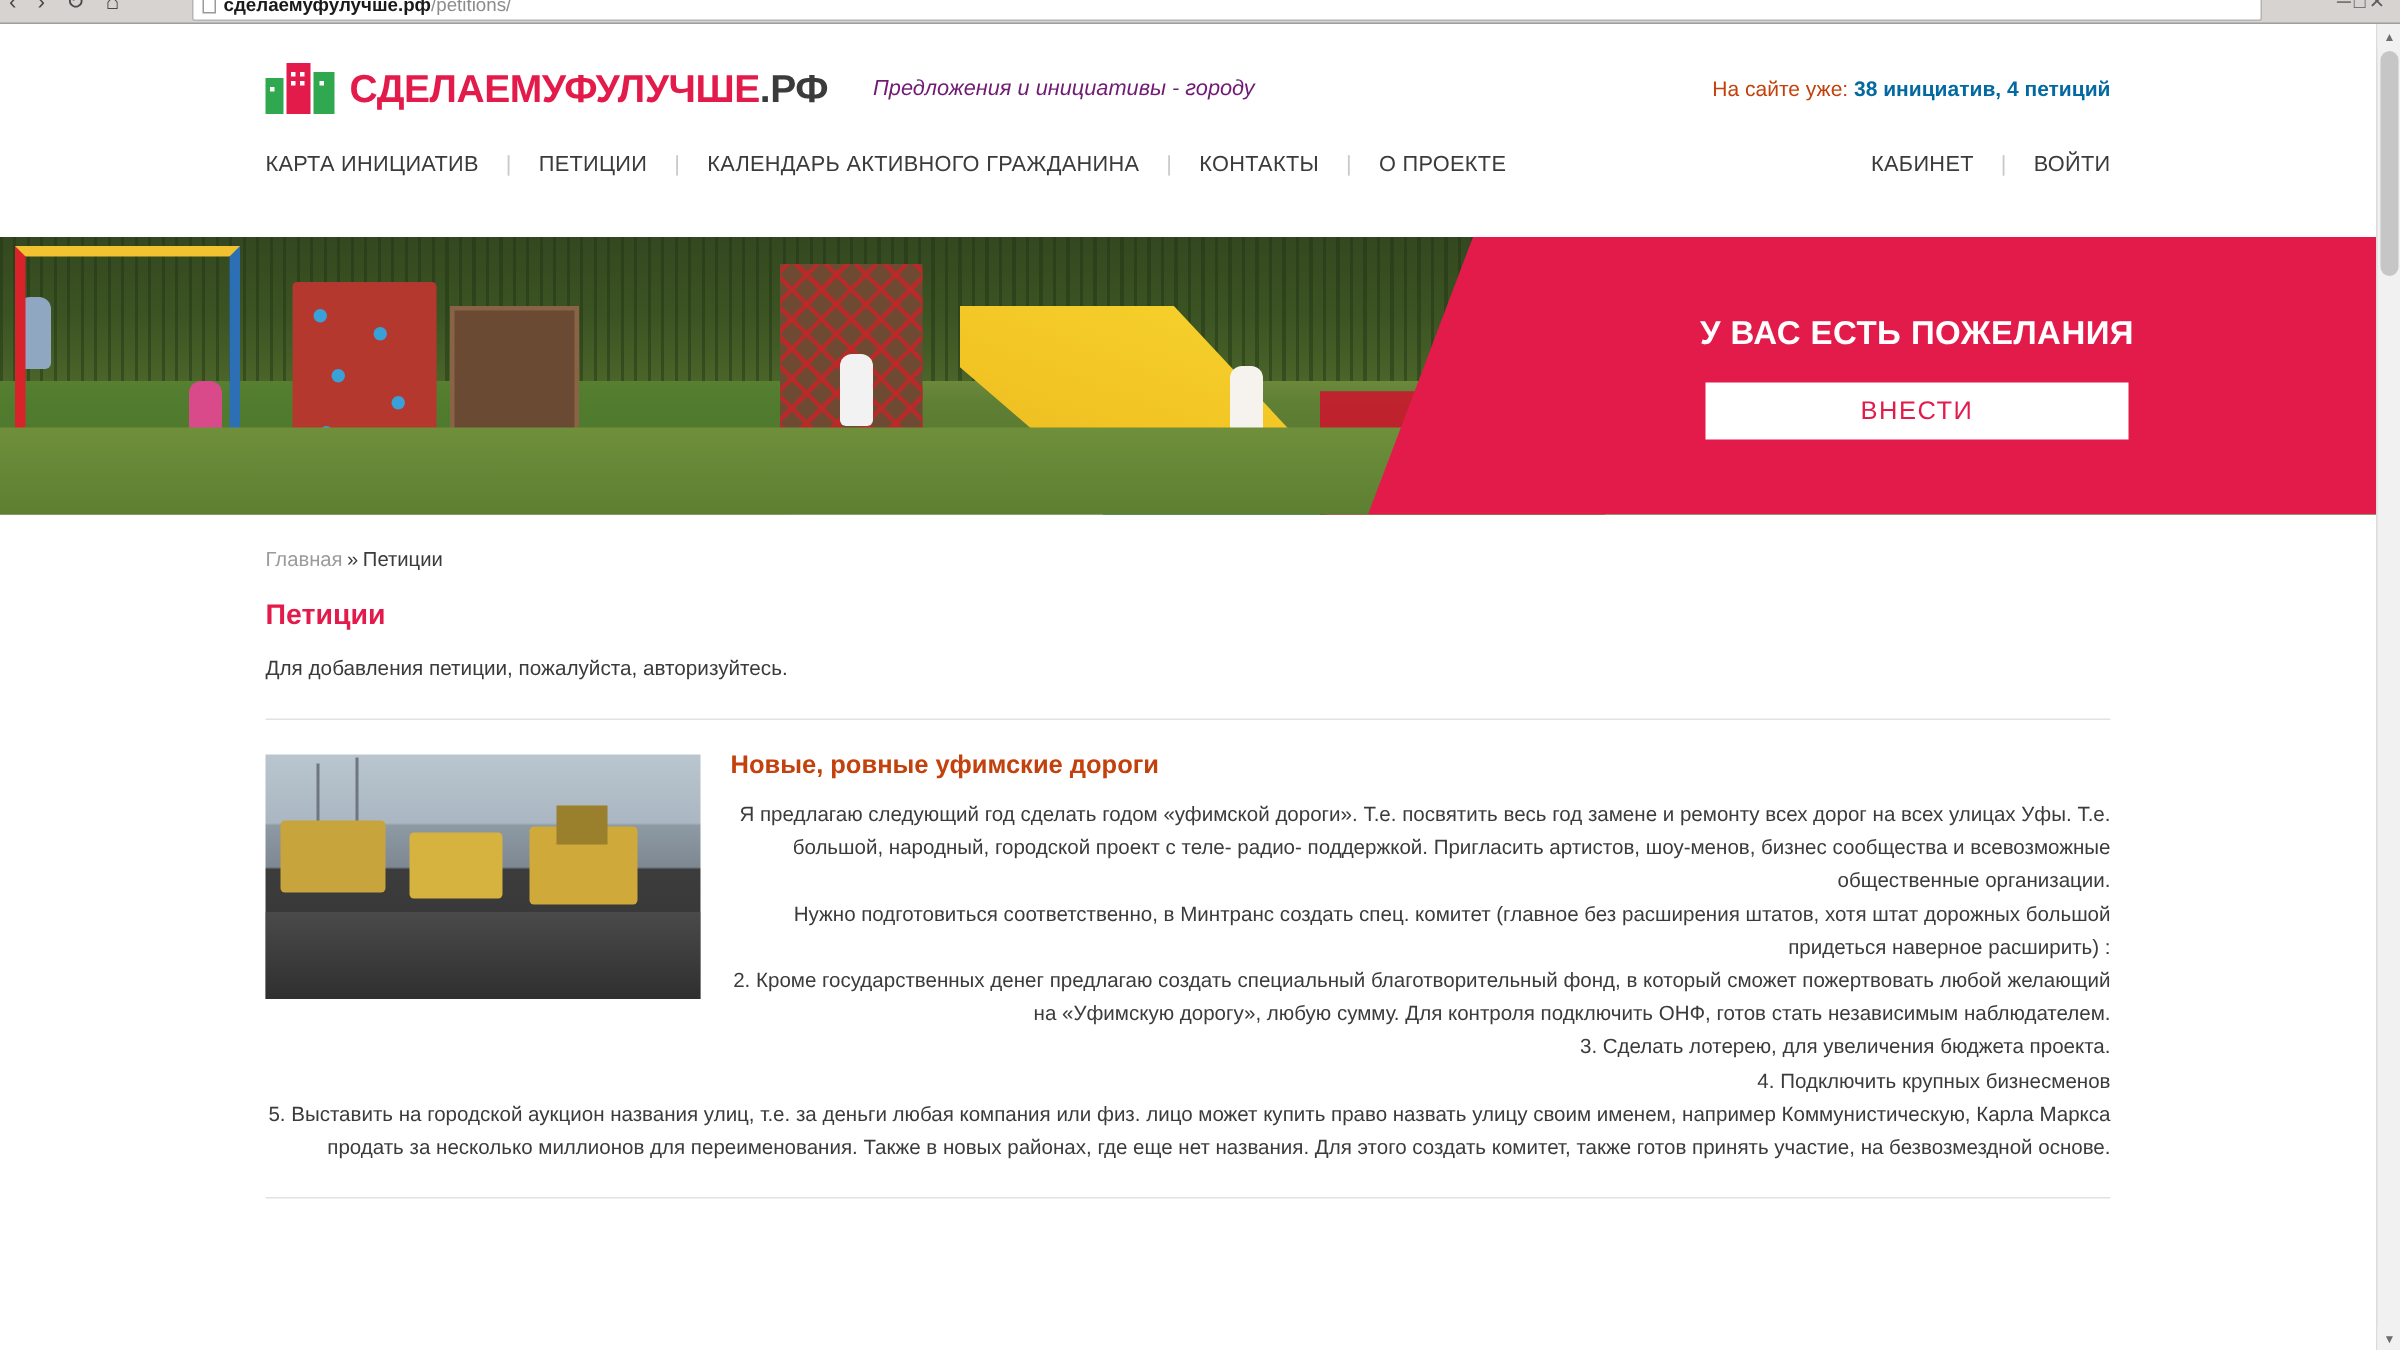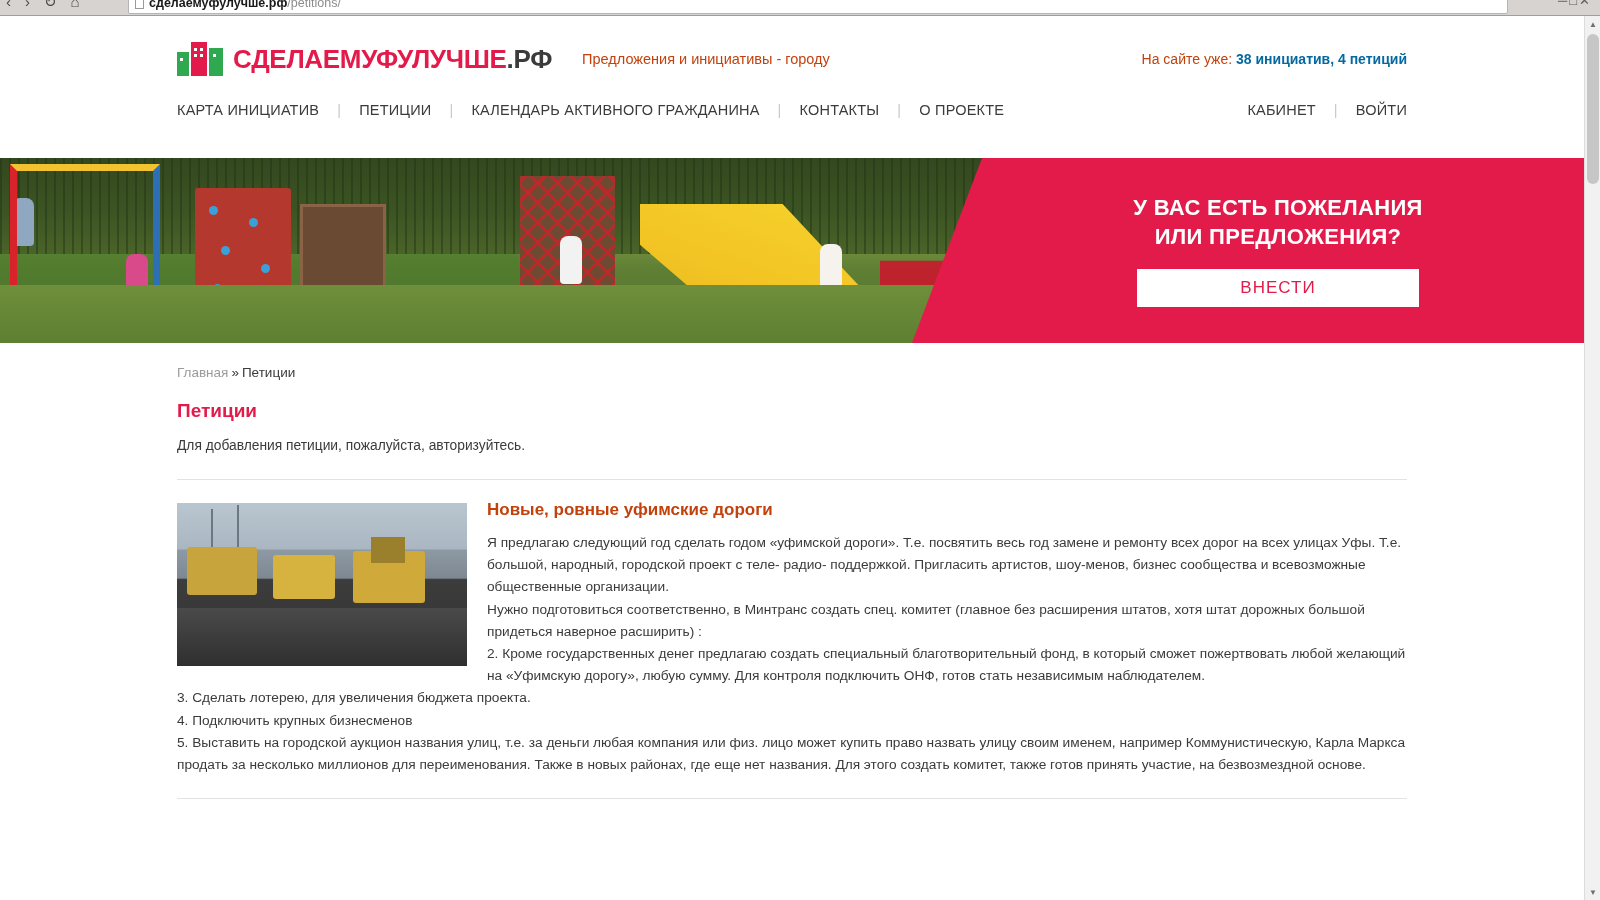--- a/index.html
+++ b/index.html
@@ -118,22 +118,23 @@
     font-size: 26px;
     font-weight: bold;
     letter-spacing: -0.3px;
     white-space: nowrap;
   }
   .logo-text .red { color: #e31b4b; }
   .logo-text .dark { color: #3b3b3b; }
   #header-tagline {
     margin-left: 30px;
     font-size: 14.5px;
-    color: #c2410c;
+    color: #701a75;
     white-space: nowrap;
+    font-style: italic;
   }
   #header-counter {
     margin-left: auto;
     font-size: 14px;
     color: #e31b4b;
     white-space: nowrap;
   }
   #header-counter .label { color: #c2410c; }
   #header-counter .num { font-weight: bold; color: #0369a1; }
 
@@ -321,21 +322,21 @@
     font-weight: bold;
     color: #c2410c;
     margin-bottom: 12px;
     cursor: pointer;
   }
   .petition-body {
     font-size: 13.7px;
     line-height: 1.62;
     color: #3b3b3b;
   }
-  .petition-body p { margin: 0; }
+  .petition-body p { margin: 0; text-align: right; }
   .clearfix::after { content: ""; display: block; clear: both; }
   .bottom-divider {
     margin-top: 22px;
     border-top: 1px solid #e2e2e2;
     width: 1230px;
   }
 </style>
 </head>
 <body>
 
@@ -424,21 +425,20 @@
       <div class="hero-el net-wall"></div>
       <div class="hero-el kid k2"></div>
       <div class="hero-el yellow-slide"></div>
       <div class="hero-el green-slide"></div>
       <div class="hero-el kid k3"></div>
       <div class="hero-el red-steps"></div>
     </div>
     <div id="hero-cta">
       <div id="hero-cta-title">
         <div>У ВАС ЕСТЬ ПОЖЕЛАНИЯ</div>
-        <div>ИЛИ ПРЕДЛОЖЕНИЯ?</div>
       </div>
       <div id="hero-cta-button">ВНЕСТИ</div>
     </div>
   </div>
 
   <div id="content">
     <div class="wrap">
       <div id="breadcrumb">
         <span class="crumb-link">Главная</span><span class="crumb-sep">»</span><span>Петиции</span>
       </div>

